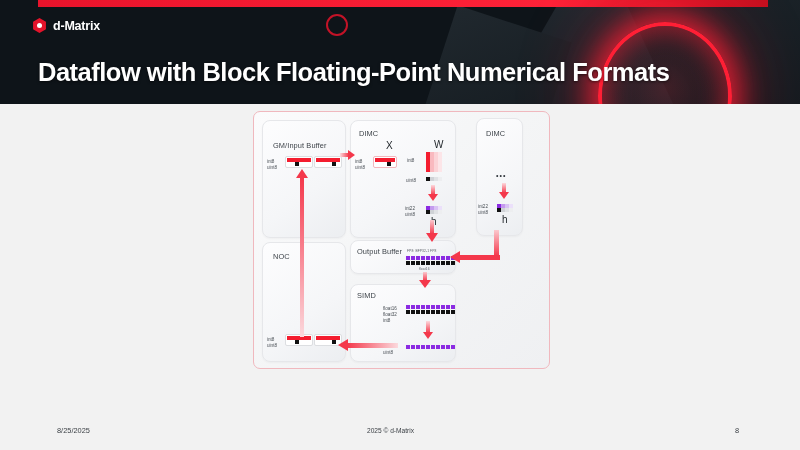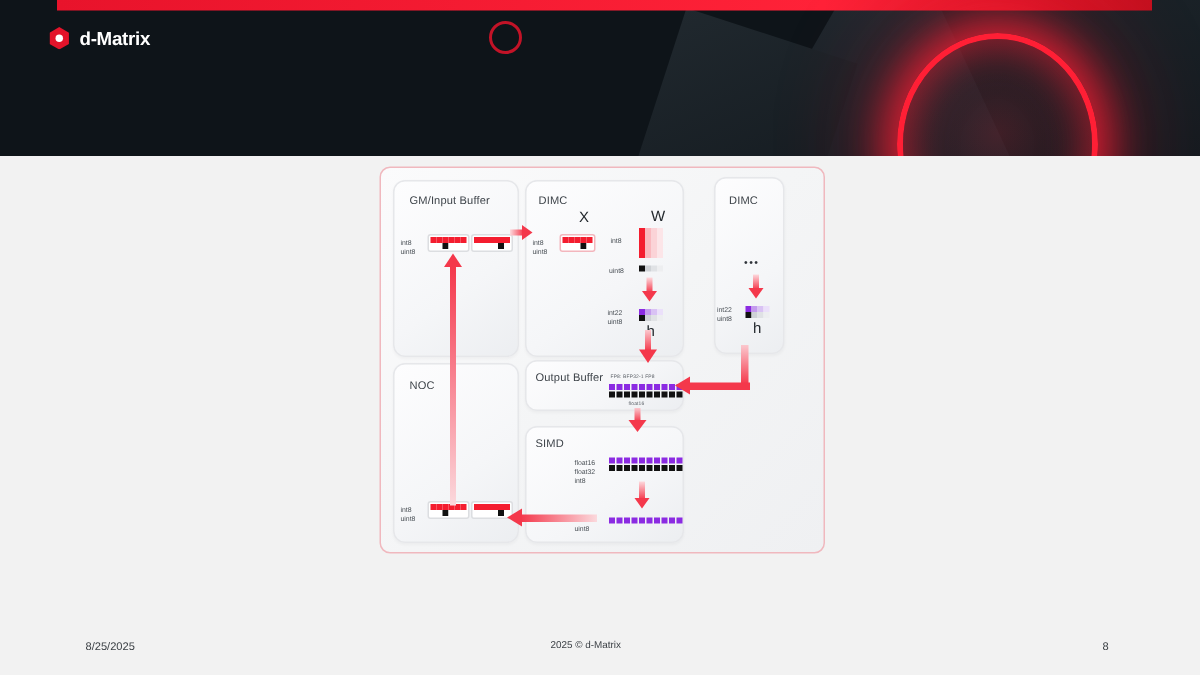--- a/index.html
+++ b/index.html
@@ -225,26 +225,27 @@
     <div id="glow-ring"></div>
     <div id="small-ring"></div>
 
     <div id="logo">
       <div id="logo-mark">
         <div id="logo-dot"></div>
       </div>
       <span id="logo-text">d-Matrix</span>
     </div>
 
+    <div id="slide-title">Dataflow with Block Floating-Point Numerical Formats</div>
   </div>
 
   <div id="diagram">
 
     <div class="panel" id="panel-gm">
-      <div class="panel-label" style="left:10px; top:8px;">GM/Input Buffer</div>
+      <div class="panel-label" style="left:10px; top:20px;">GM/Input Buffer</div>
 
       <div class="tiny-label" style="left:4px; top:38px;">int8</div>
       <div class="tiny-label" style="left:4px; top:44px;">uint8</div>
 
       <div class="boxpair" style="left:22px; top:35px;">
         <div class="bpbox">
           <div class="bprow">
             <i class="cell c-red"></i>
               <i class="cell c-red"></i>
               <i class="cell c-red"></i>

